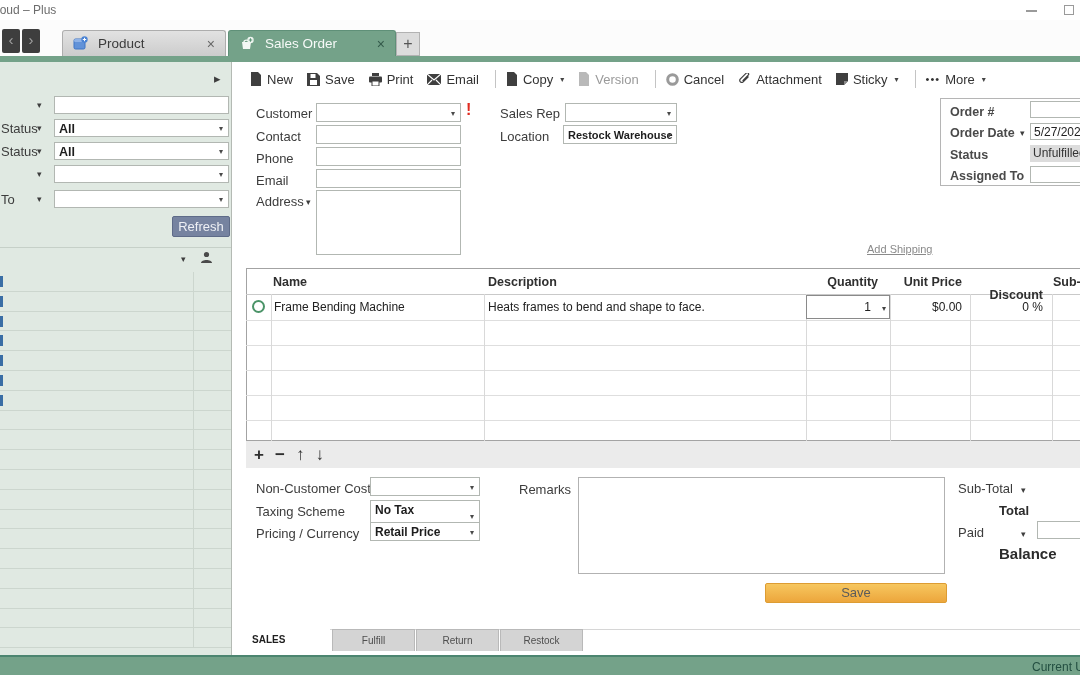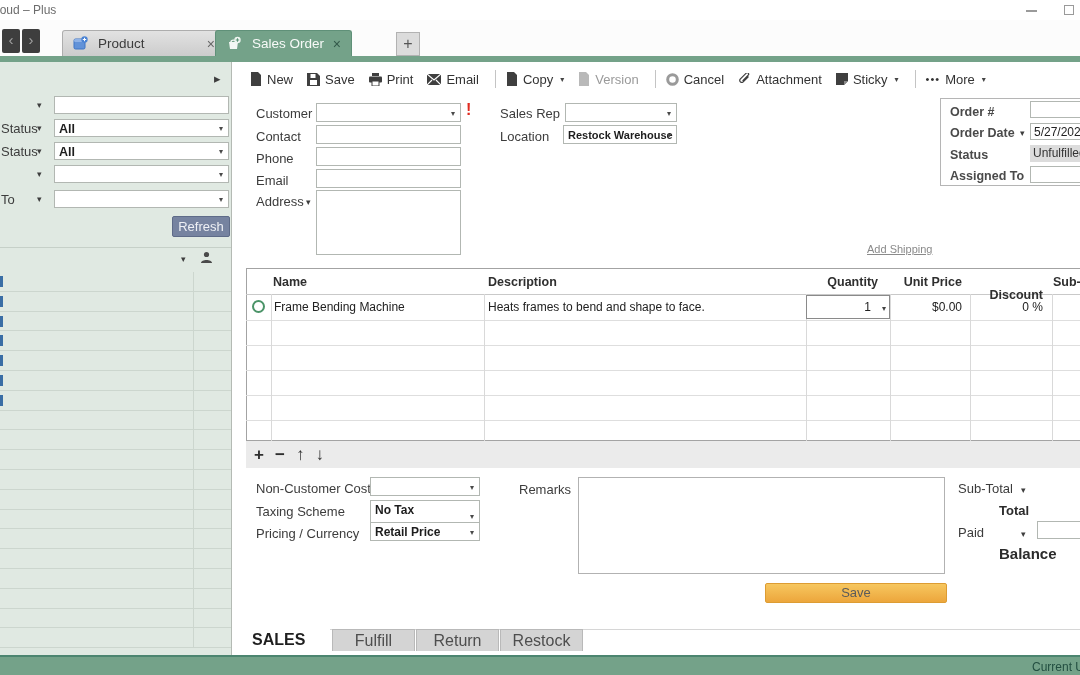--- a/index.html
+++ b/index.html
@@ -82,21 +82,21 @@
   .rowbar span { font-size:17px; font-weight:bold; color:#2f2f2f; cursor:pointer; line-height:1; }
 
   
   .textarea { background:#fff; border:1px solid #b2b2b2; }
   .tot-label { font-size:13px; color:#3c3c3c; }
   .bold { font-weight:bold; color:#2b2b2b;margin-left:41px; }
   .save-btn { left:765px; top:583px; width:182px; height:20px; background:linear-gradient(#f7c75f,#eca63c); border:1px solid #dd9c33; border-radius:2px; color:#5b5b5b; font-size:13px; text-align:center; line-height:18px; cursor:pointer; }
 
   
   .btabs-line { left:246px; top:629px; width:834px; height:1px; background:#d6d6d6; }
-  .btab { top:629px; height:22px; font-size:16px; text-align:center; line-height:21px; cursor:pointer; }
+  .btab { top:629px; height:22px; font-size:10px; text-align:center; line-height:21px; cursor:pointer; }
   .btab-active { background:#fff; font-weight:bold; color:#1f1f1f; text-align:left; padding-left:6px; }
   .btab-gray { background:#d4d4d4; border:1px solid #b9b9b9; border-bottom:none; color:#4e4e4e; }
 
   
   .statusbar { left:0; top:655px; width:1080px; height:20px; background:#74a289; border-top:2px solid #4c8570; }
   .status-text { position:absolute; right:-4px; top:3px; font-size:12px; color:#234f41; white-space:nowrap; }
 
   svg { display:block; }
 </style>
 </head>
@@ -120,21 +120,21 @@
             <rect x="1" y="3" width="11" height="10" rx="1.5" fill="#6292d8" stroke="#3f74c4"></rect>
             <rect x="1" y="3" width="11" height="3" rx="1.5" fill="#8fb2e6"></rect>
             <circle cx="11.5" cy="3.5" r="3.2" fill="#4a83d4"></circle>
             <path d="M11.5 1.8 v3.4 M9.8 3.5 h3.4" stroke="#fff" stroke-width="1"></path>
           </svg>
       </span>
       <span class="tab-label">Product</span>
       <span class="tab-close" style="color:#666;">×</span>
     </div>
 
-    <div class="abs tab tab-active" style="left:215px;width:137px;">
+    <div class="abs tab tab-active" style="left:228px;width:168px;">
       <span style="position:relative;margin-left:10px;">
         <svg width="16" height="15" viewBox="0 0 16 15">
             <path d="M3 6 h9 l-1 7 h-7 z" fill="#f4f8f5"></path>
             <path d="M5 6 c0-2.5 5-2.5 5 0" fill="none" stroke="#f4f8f5" stroke-width="1.4"></path>
             <circle cx="11.5" cy="4" r="3.2" fill="#eef5f0"></circle>
             <path d="M11.5 2.3 v3.4 M9.8 4 h3.4" stroke="#5d9478" stroke-width="1.1"></path>
           </svg>
       </span>
       <span class="tab-label">Sales Order</span>
       <span class="tab-close" style="color:#33594a;">×</span>

